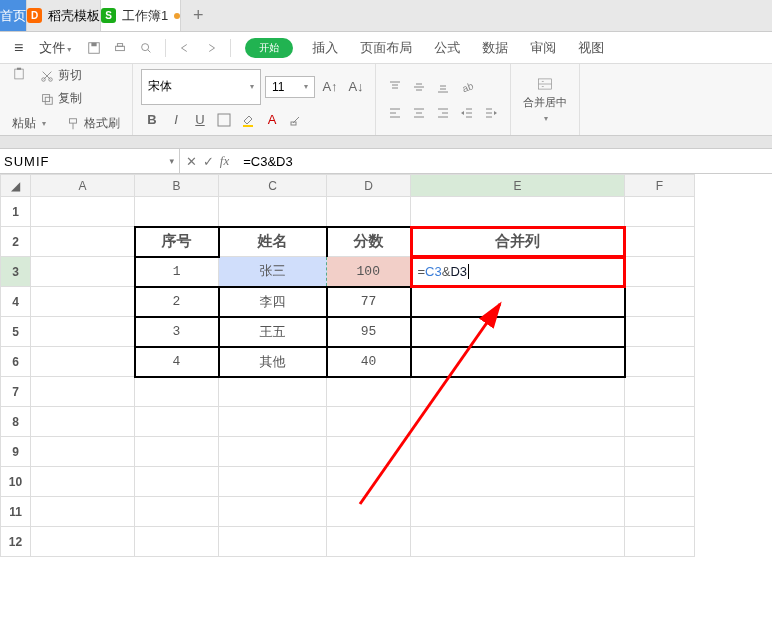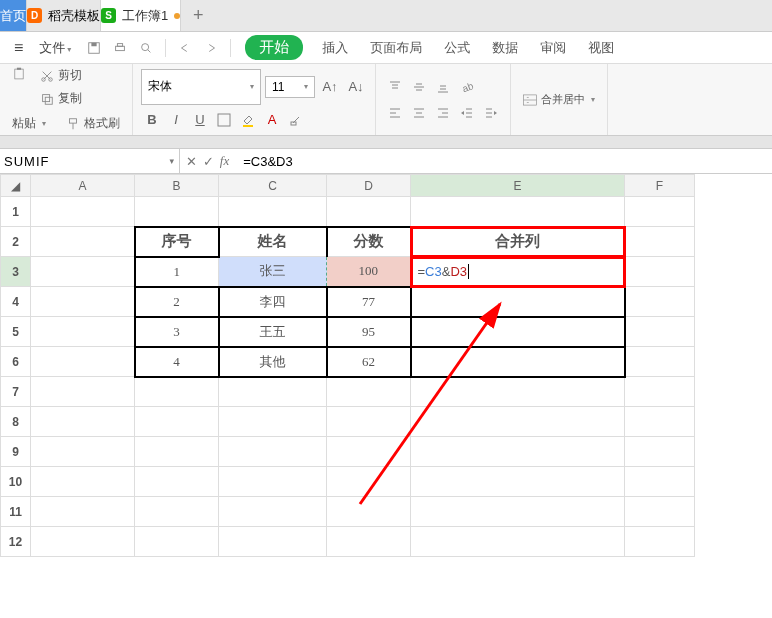--- a/index.html
+++ b/index.html
@@ -12,21 +12,21 @@
 .newtab{width:34px;display:flex;align-items:center;justify-content:center;font-size:18px;color:#777;cursor:pointer}
 .badge{width:15px;height:15px;border-radius:3px;display:inline-flex;align-items:center;justify-content:center;font-size:10px;font-weight:bold;color:#fff}
 .badge.orange{background:#ff6a00}
 .badge.green{background:#1aad19}
 .menurow{display:flex;align-items:center;height:32px;padding:0 10px;gap:4px;border-bottom:1px solid #ddd;font-size:13px;color:#444}
 .menurow .ham{font-size:16px;padding:0 4px}
 .menurow .file{padding:0 8px}
 .menurow .mini{width:22px;height:22px;display:flex;align-items:center;justify-content:center;color:#888;font-size:13px}
 .menurow .mini svg{width:14px;height:14px}
 .menurow .sep{width:1px;height:18px;background:#ddd;margin:0 4px}
-.pill{background:#21b351;color:#fff;border-radius:12px;padding:3px 14px;font-size:15px;margin:0 6px}
+.pill{background:#21b351;color:#fff;border-radius:12px;padding:3px 14px;font-size:10px;margin:0 6px}
 .menuitem{padding:0 9px;color:#555}
 .ribbon{display:flex;height:72px;border-bottom:1px solid #ccc;background:#f7f7f7}
 .rgroup{display:flex;flex-direction:column;justify-content:center;padding:0 8px;border-right:1px solid #e0e0e0;gap:4px}
 .rbtn{display:flex;align-items:center;gap:4px;font-size:12px;color:#555;padding:2px 4px}
 .rbtn svg{width:14px;height:14px}
 .caret{font-size:8px;color:#888;margin-left:2px}
 .fontbox{display:flex;align-items:center;gap:4px}
 .fontname{width:120px;height:36px;border:1px solid #bbb;font-size:12px;padding:0 6px;display:flex;align-items:center;justify-content:space-between;background:#fff}
 .fontsize{width:50px;height:22px;border:1px solid #bbb;font-size:12px;padding:0 6px;display:flex;align-items:center;justify-content:space-between;background:#fff}
 .iconrow{display:flex;gap:2px}
@@ -41,31 +41,31 @@
 .fxinput{flex:1;display:flex;align-items:center;padding:0 8px;font-size:13px;font-family:Consolas,monospace}
 .sheet{position:relative}
 .grid{border-collapse:collapse;font-size:13px}
 .grid th,.grid td{border:1px solid #ddd;text-align:center;color:#555;background:#fff}
 .colhdr th{height:22px;background:#f3f3f3;font-weight:normal;font-size:12px;color:#666}
 .colhdr th.sel{background:#d8ead8}
 .rowhdr{width:30px;background:#f3f3f3;font-size:12px;color:#666}
 .rowhdr.sel{background:#d8ead8}
 .grid td{height:30px}
 .c-a{width:104px}.c-b{width:84px}.c-c{width:108px}.c-d{width:84px}.c-e{width:214px}.c-f{width:70px}
-.tbl{font-family:Liberation Serif, serif;color:#000}
+.tbl{font-family:Liberation Mono, monospace;color:#000}
 .tblh{font-weight:bold;font-size:15px}
 .bt{border-top:2px solid #000!important}
 .bb{border-bottom:2px solid #000!important}
 .bl{border-left:2px solid #000!important}
 .br{border-right:2px solid #000!important}
 .selc{background:#d0defb!important;border:1.5px dashed #5a8!important}
 .seld{background:#f2cfc8!important;border:1.5px dashed #5a8!important}
 .editing{background:#fff!important;outline:2px solid #21b351;outline-offset:-1px;text-align:left!important;padding:0 6px;font-family:Consolas,monospace}
 .editing .ref1{color:#3b7dd8}
-.editing .ref2{color:#b91c1c}
+.editing .ref2{color:#0f172a}
 .redbox{outline:3px solid #ff0000;outline-offset:-2px}
 .arrow{position:absolute;pointer-events:none}
 </style>
 </head>
 <body>
 
 <div class="tabbar">
   <div class="tab home">
       <span>首页</span>
     </div>
@@ -265,21 +265,21 @@
           <svg viewBox="0 0 14 14">
             <line x1="2" y1="3" x2="8" y2="3" stroke="#888"></line>
             <line x1="2" y1="7" x2="8" y2="7" stroke="#888"></line>
             <line x1="2" y1="11" x2="8" y2="11" stroke="#888"></line>
             <path d="M10 5 L13 7 L10 9" fill="#888"></path>
           </svg>
         </span>
     </div>
   </div>
   <div class="rgroup">
-    <div class="rbtn" style="">
+    <div class="rbtn" style="flex-direction:column">
       <svg viewBox="0 0 22 18" width="22" height="18">
           <rect x="1" y="1" width="20" height="16" fill="none" stroke="#888"></rect>
           <line x1="1" y1="9" x2="21" y2="9" stroke="#888"></line>
           <path d="M6 5 L9 5 M6 13 L9 13" stroke="#888"></path>
         </svg>
       <span style="font-size:11px">合并居中</span>
         <span class="caret">▾</span>
     </div>
   </div>
 </div>
@@ -356,21 +356,21 @@
     <td class="tbl bt bl">王五</td>
     <td class="tbl bt bl br">95</td>
     <td class="tbl bt bl br"></td>
           <td></td>
         </tr>
   <tr>
           <th class="rowhdr">6</th>
           <td></td>
     <td class="tbl bt bb bl">4</td>
     <td class="tbl bt bb bl">其他</td>
-    <td class="tbl bt bb bl br">62</td>
+    <td class="tbl bt bb bl br">40</td>
     <td class="tbl bt bb bl br"></td>
           <td></td>
         </tr>
   <tr>
           <th class="rowhdr">7</th>
           <td></td>
           <td></td>
           <td></td>
           <td></td>
           <td></td>

